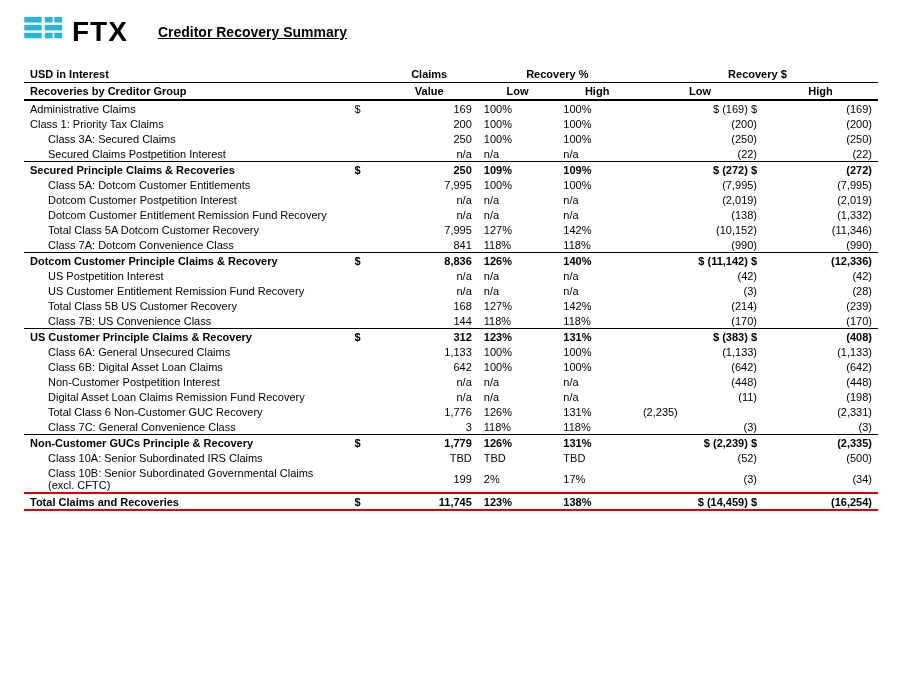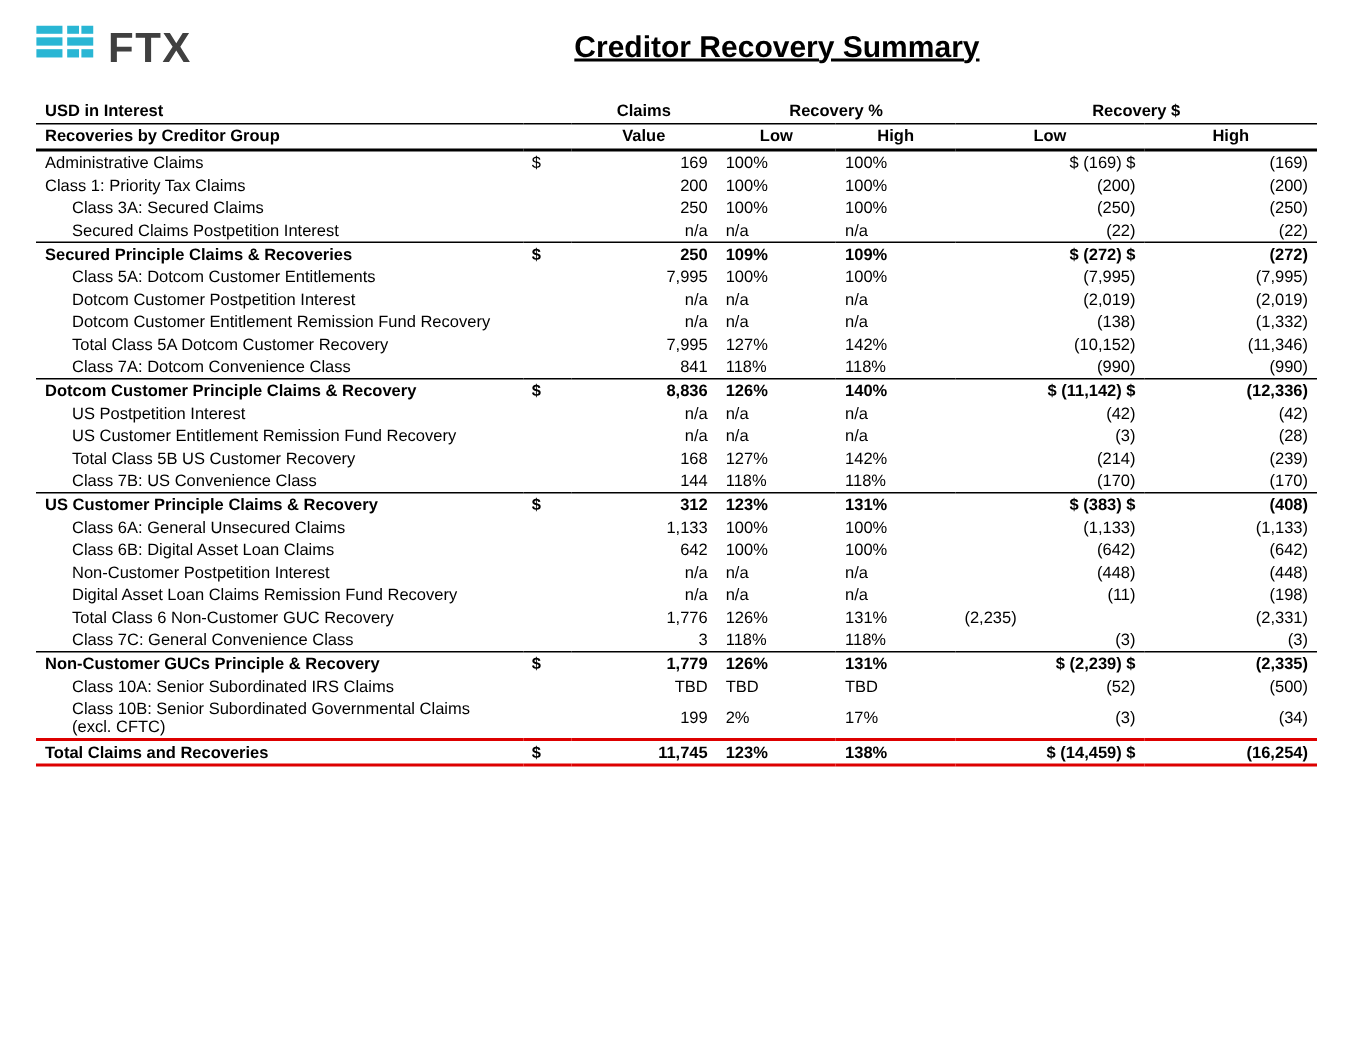--- a/index.html
+++ b/index.html
@@ -23,29 +23,29 @@
       margin-right: 30px;
     }
     .logo-icon {
       width: 40px;
       height: 30px;
       margin-right: 8px;
     }
     .logo-text {
       font-size: 28px;
       font-weight: 900;
-      color: #404040;
+      color: #000000;
       letter-spacing: 1px;
     }
     .page-title {
-      font-size: 20px;
+      font-size: 14px;
       font-weight: bold;
       text-decoration: underline;
       flex: 1;
-      text-align: center;
+      text-align: left;
     }
     table {
       width: 100%;
       border-collapse: collapse;
       font-size: 11px;
     }
     .header-row-1 th {
       text-align: center;
       font-weight: bold;
       padding: 2px 6px;

